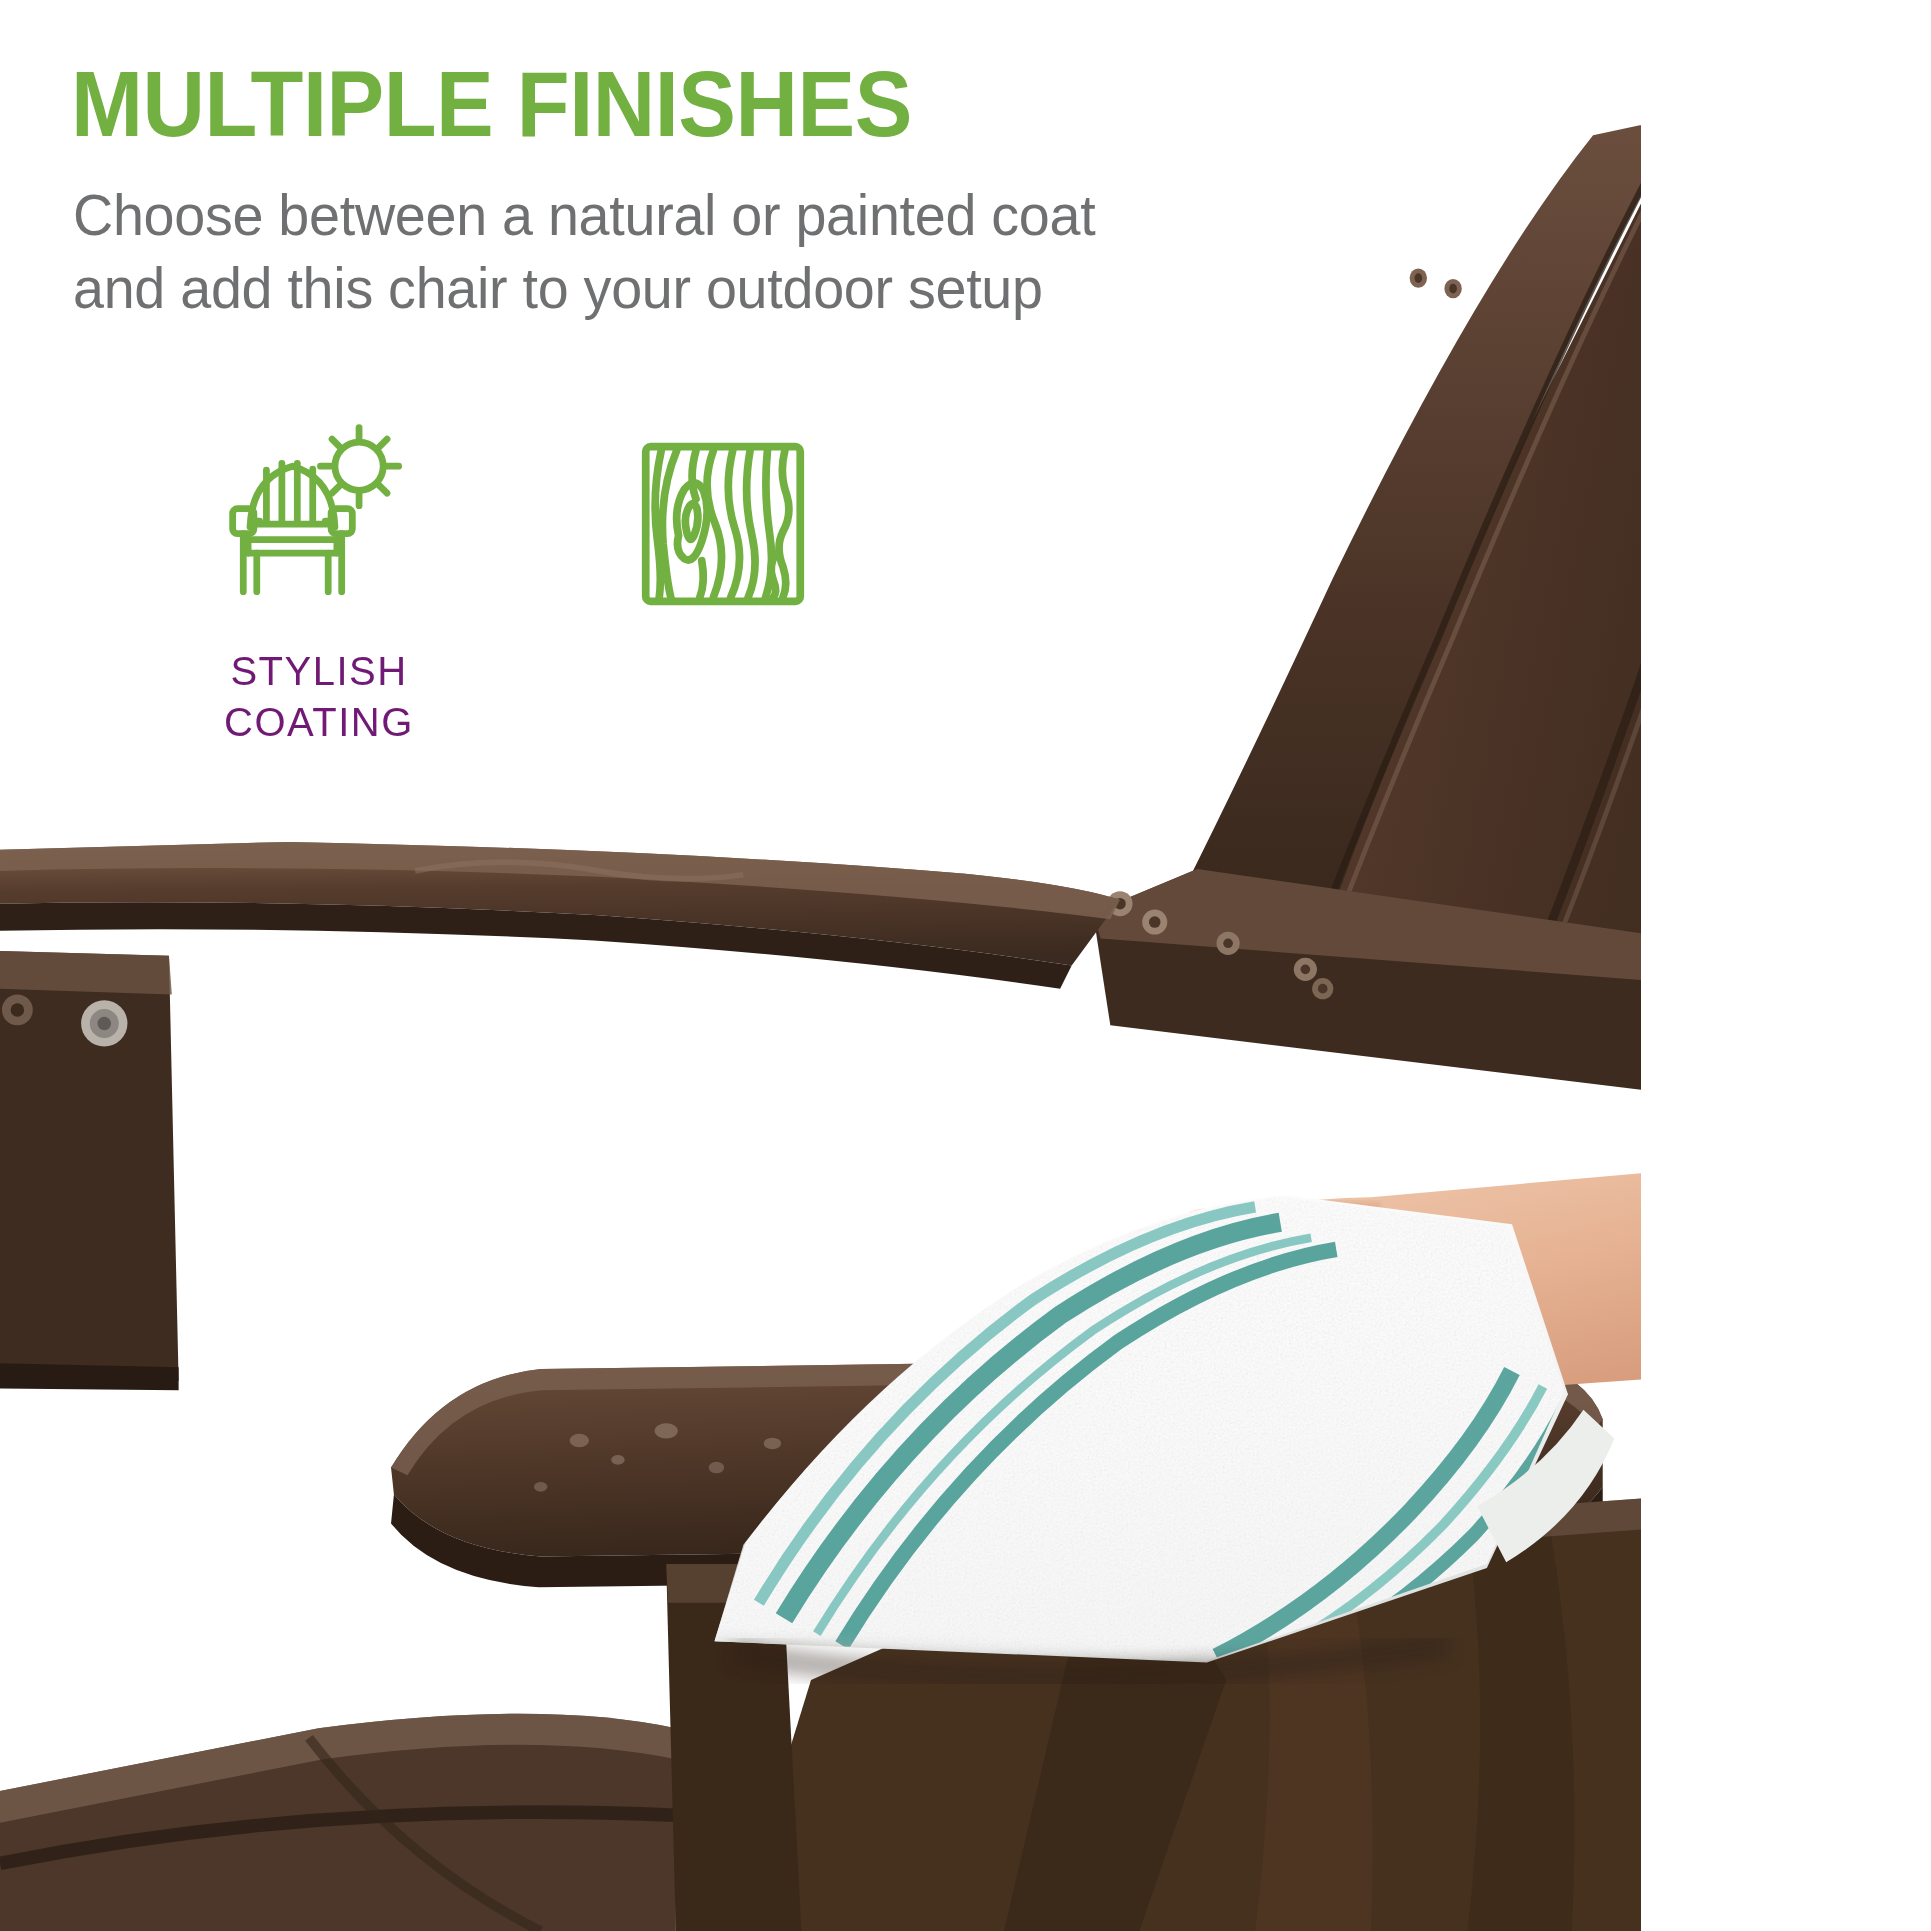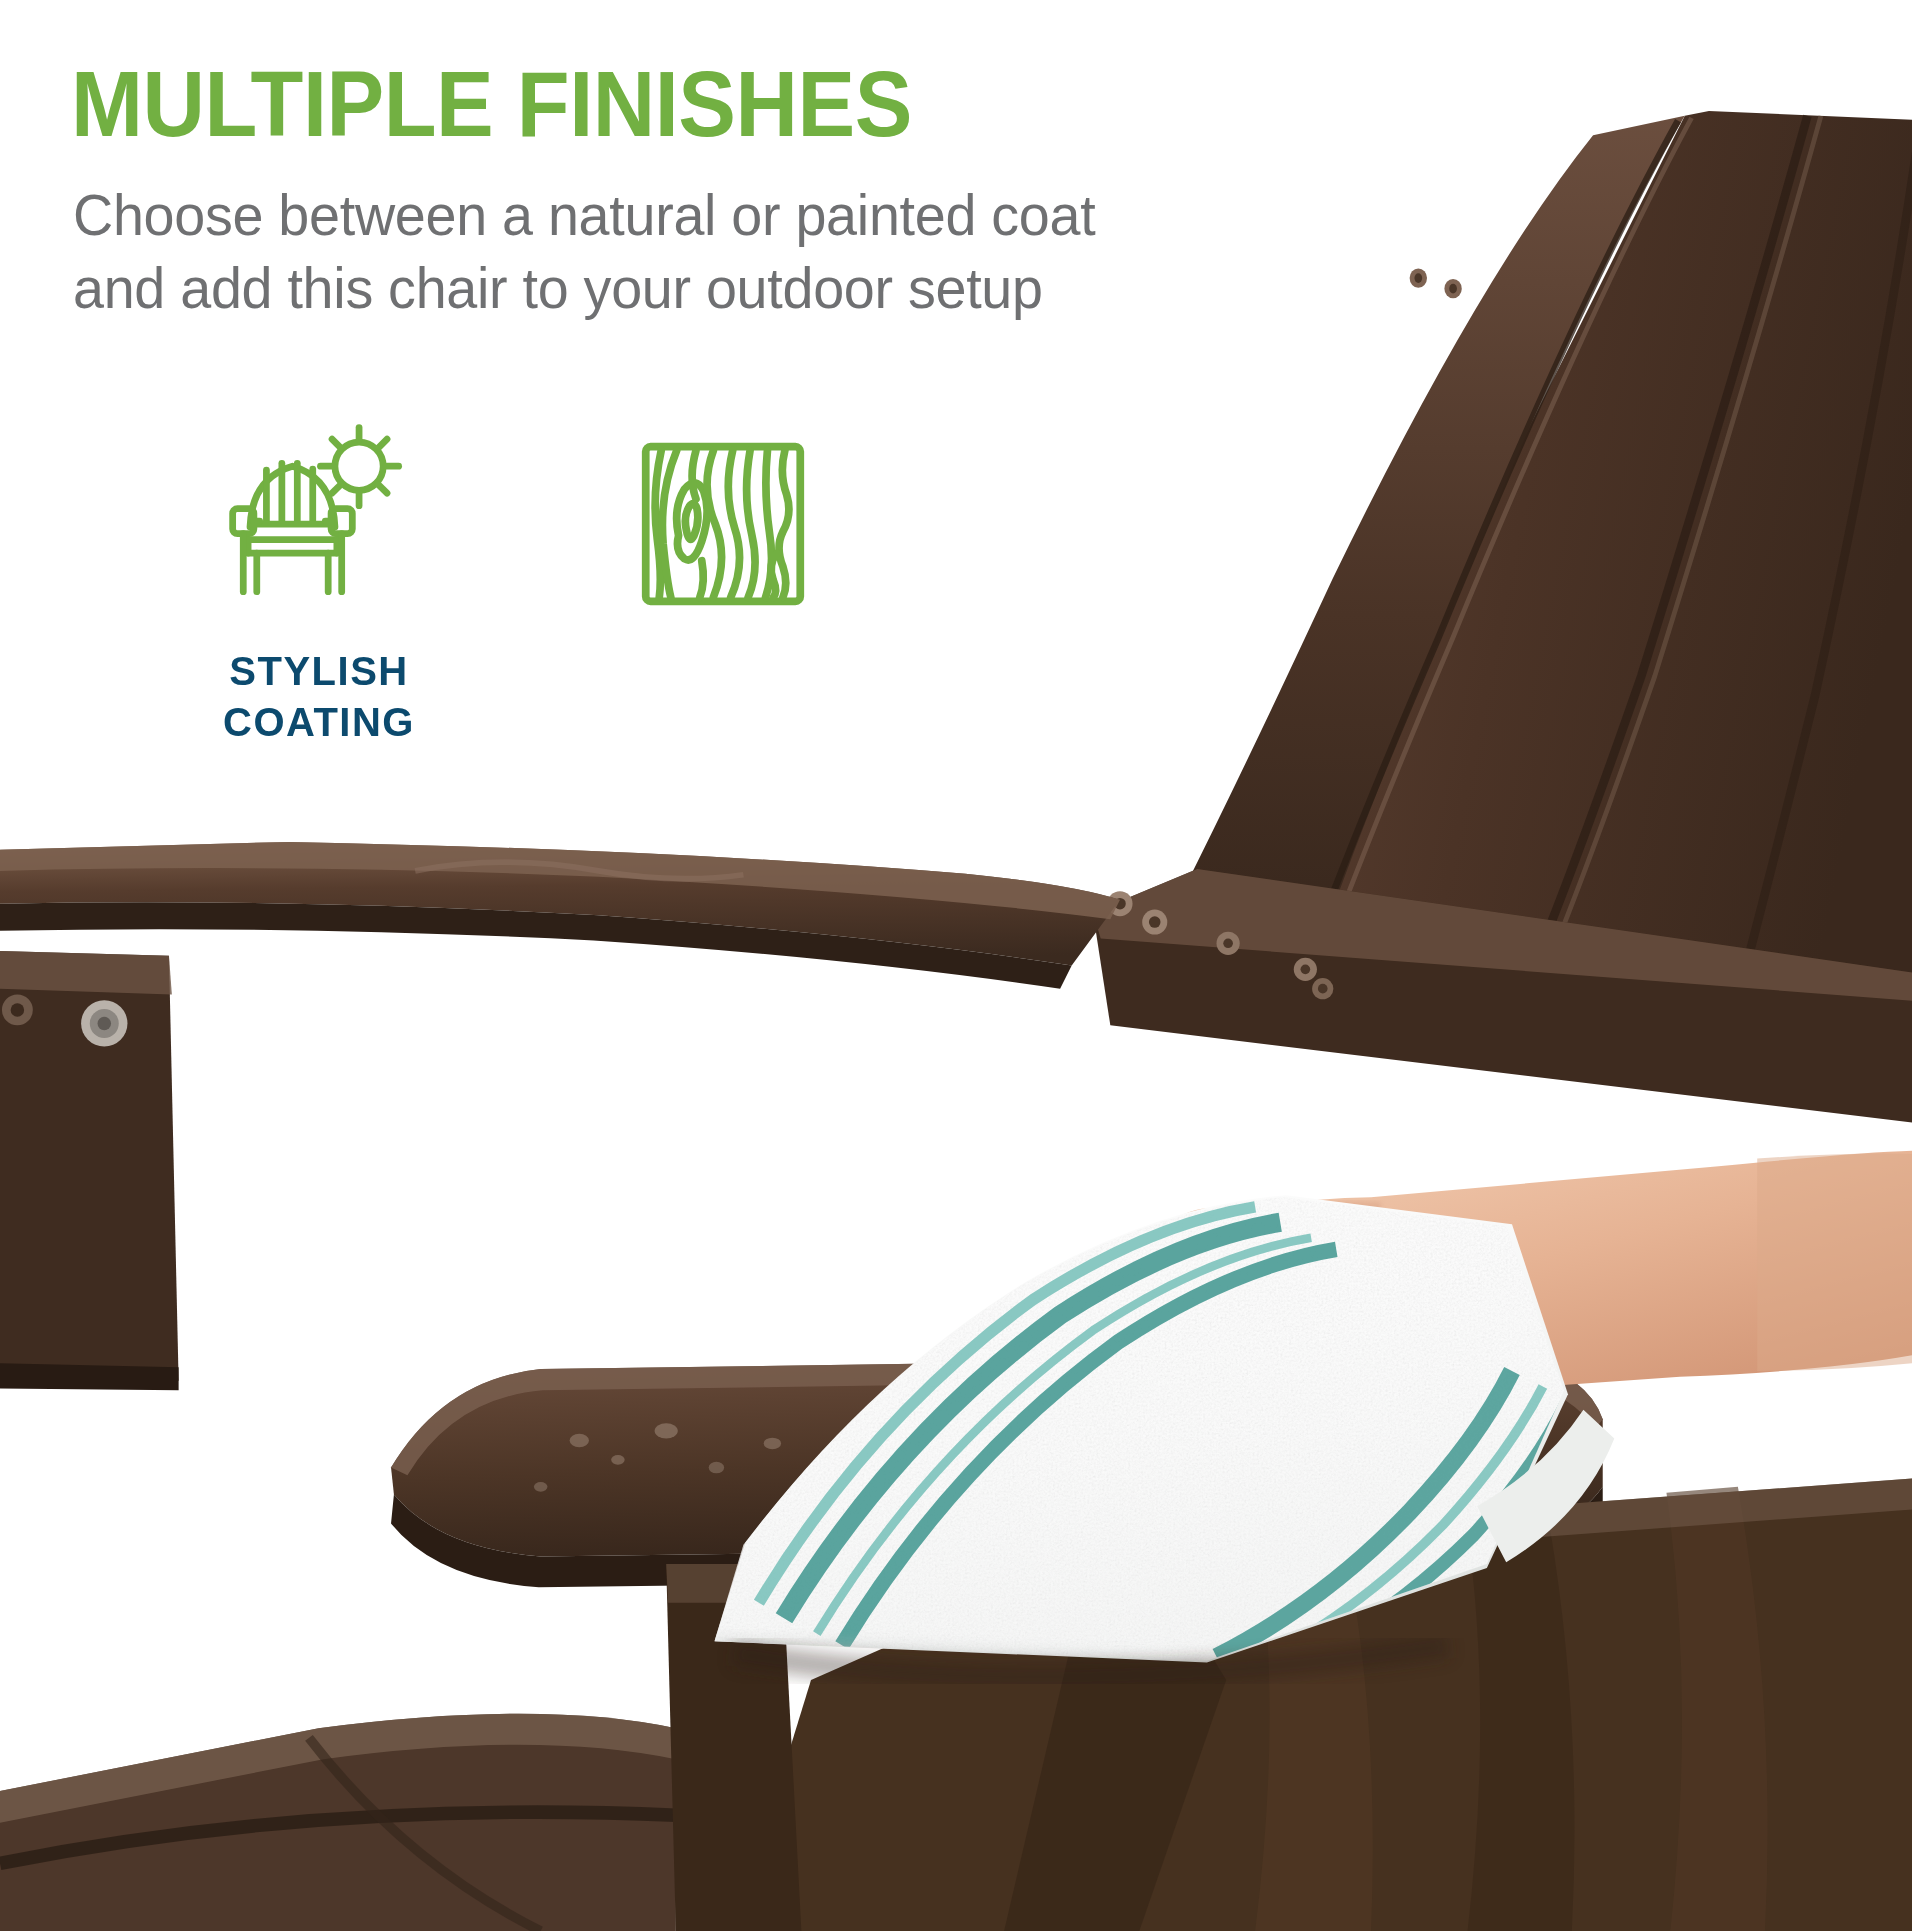--- a/index.html
+++ b/index.html
@@ -4,21 +4,21 @@
 <title>Multiple Finishes</title>
 <style>
   html,body{margin:0;padding:0;}
   body{
     width:1931px;height:1931px;
     background:#ffffff;
     font-family:"Liberation Sans", sans-serif;
     overflow:hidden;
     position:relative;
   }
-  #stage{position:relative;width:1912px;height:1931px;background:#fff;overflow:hidden;}
+  #stage{position:relative;width:1641px;height:1931px;background:#fff;overflow:hidden;}
 
   
   .headline{
     position:absolute;left:71px;top:58px;
     font-size:93px;line-height:1.0;
     font-weight:700;letter-spacing:-0.5px;
     color:#72b042;
     white-space:nowrap;
     transform:scaleX(0.93);transform-origin:left top;
   }
@@ -42,22 +42,22 @@
   }
   .feature + .feature{margin-left:114px;}
   .feature-ico{
     height:208px;width:222px;
     display:flex;align-items:flex-end;justify-content:center;
   }
   .feature-ico svg{display:block;}
   .feature-label{
     margin-top:37px;
     font-size:40px;line-height:1.28;
-    color:#0c4a6e;letter-spacing:1.5px;
-    text-align:center;font-weight:700;
+    color:#701a75;letter-spacing:1.5px;
+    text-align:center;font-weight:400;
     text-transform:uppercase;
     white-space:pre-line;
   }
 
   
   .photo{
     position:absolute;left:0;top:0;width:1931px;height:1931px;
     pointer-events:none;
   }
   .photo svg{display:block;width:1931px;height:1931px;}

